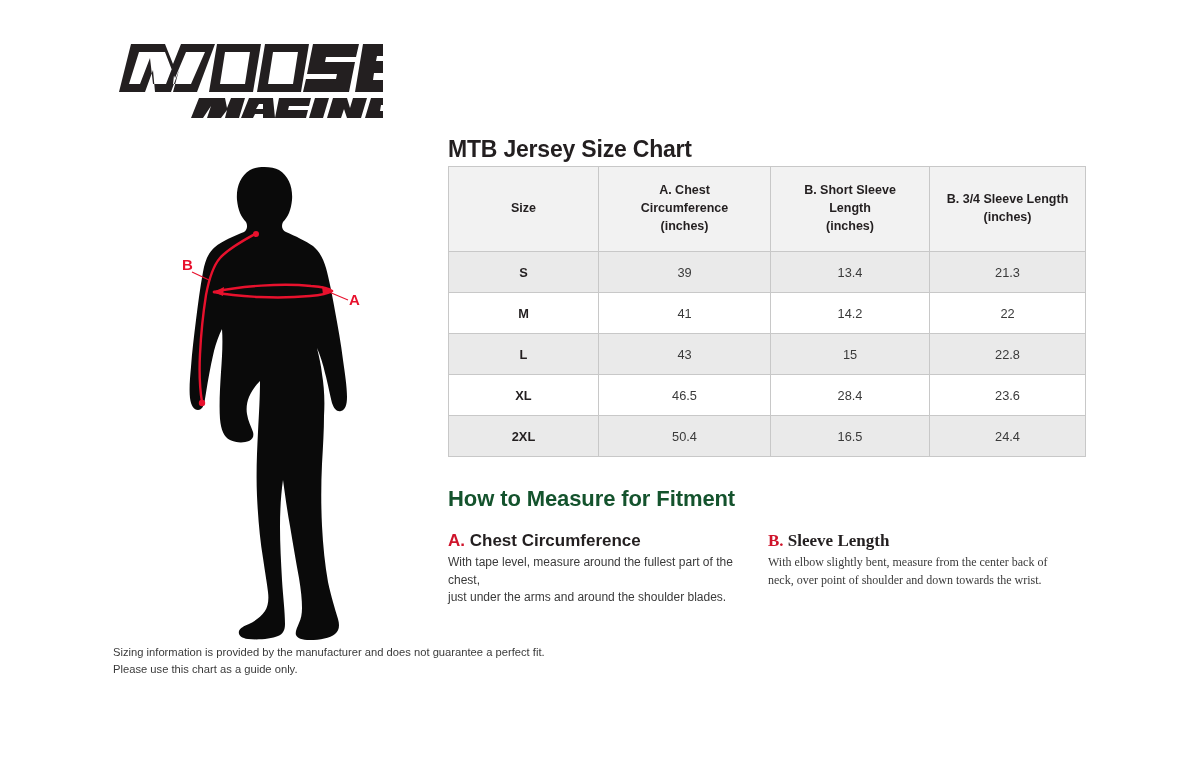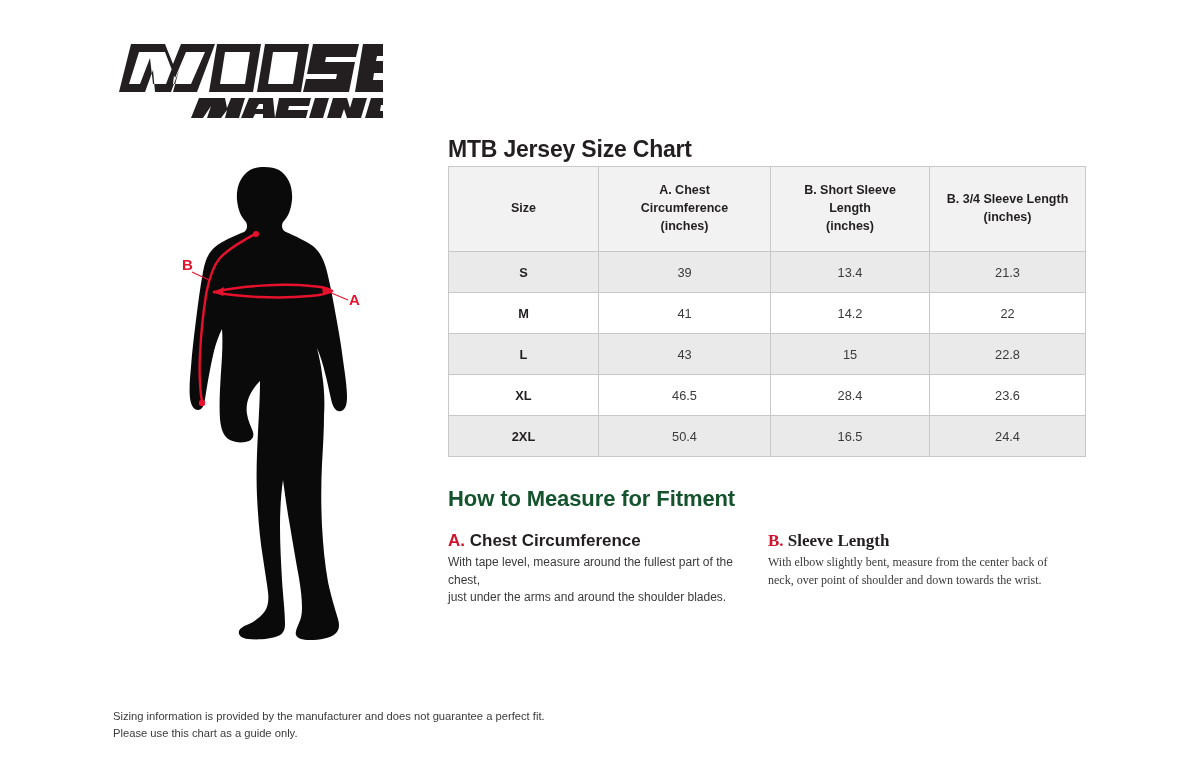--- a/index.html
+++ b/index.html
@@ -126,21 +126,21 @@
   .how-body {
     font-size: 12px;
     line-height: 1.46;
     color: #3a3a3a;
   }
 
   
   #footer {
     position: absolute;
     left: 113px;
-    top: 708px;
+    top: 644px;
     width: 520px;
     font-size: 11.2px;
     line-height: 1.55;
     color: #3a3a3a;
   }
 </style>
 </head>
 <body>
 
 <div id="page">

